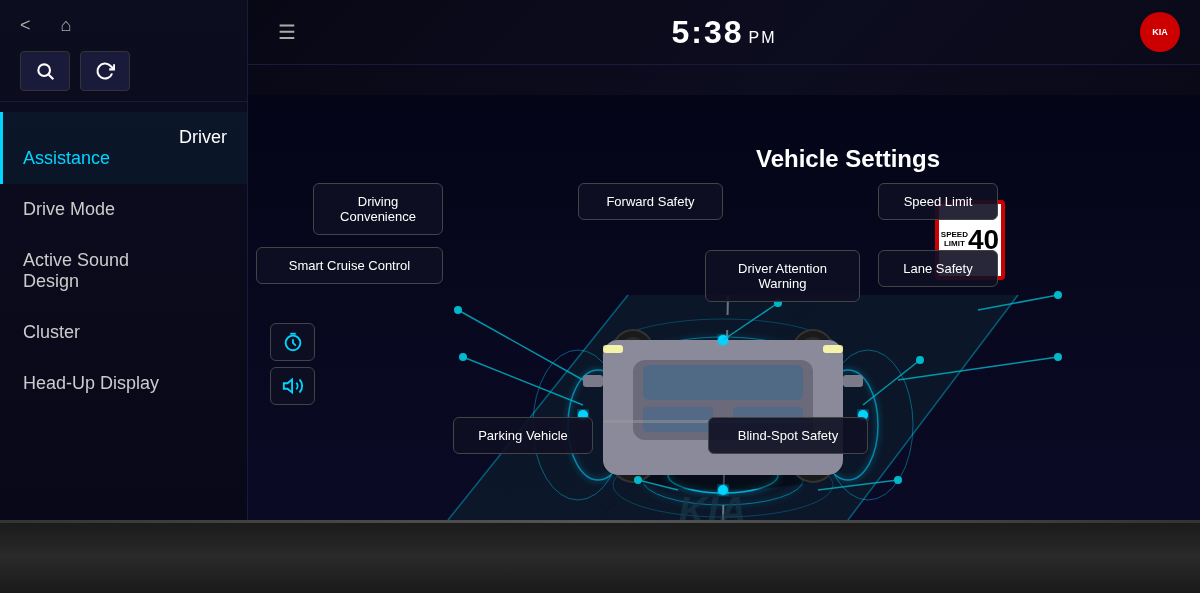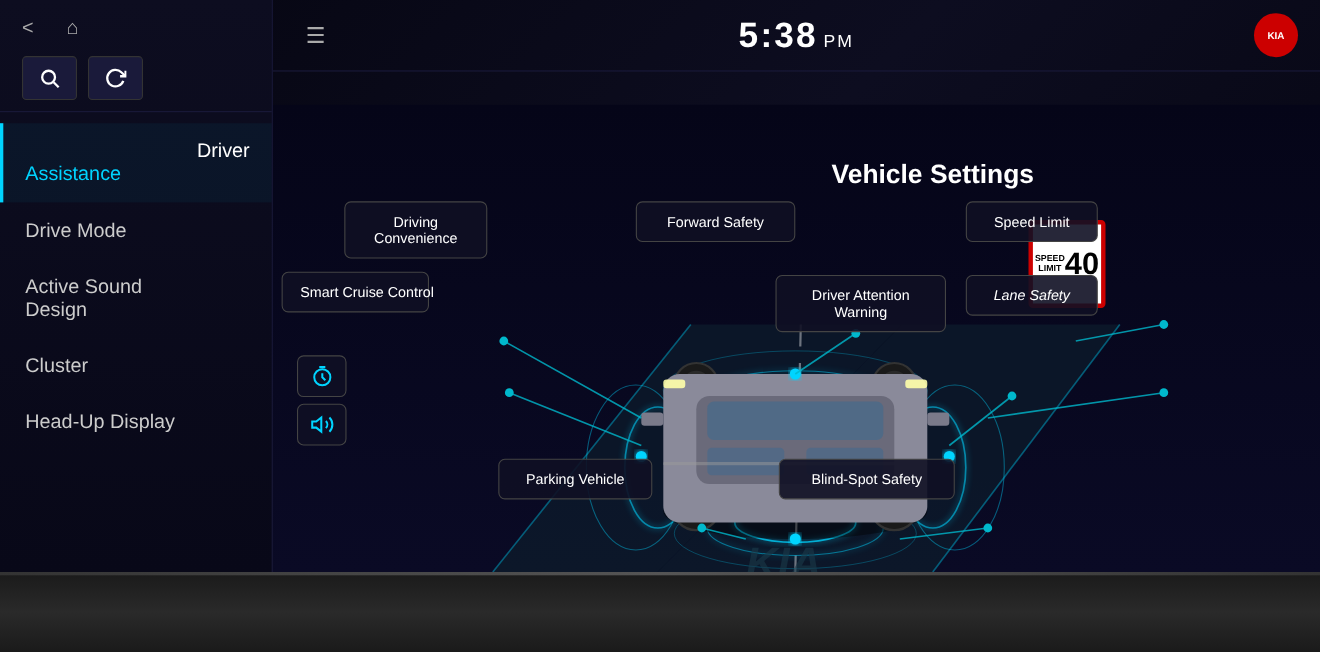--- a/index.html
+++ b/index.html
@@ -446,37 +446,37 @@
     <div class="speed-limit-sign">
       <div class="sl-label" style="white-space: pre-line; font-size:8px; font-weight:700; color:#000; text-align:center;">SPEED
 LIMIT</div>
       <div class="sl-number" style="font-size:28px; font-weight:900; color:#000; line-height:1;">40</div>
     </div>
 
     <div class="feature-btn" style="top:118px; left:18px; width:130px;margin-left:47px;">
       Driving<br>Convenience
     </div>
 
-    <div class="feature-btn" style="top:182px; left:8px; width:134px;">
+    <div class="feature-btn" style="top:182px; left:8px; width:187px;">
       Smart Cruise Control
     </div>
 
     <div class="feature-btn" style="top:118px; left:330px; width:145px;">
       Forward Safety
     </div>
 
     <div class="feature-btn" style="top:185px; left:457px; width:155px; text-align:center;">
       Driver Attention<br>Warning
     </div>
 
     <div class="feature-btn" style="top:118px; left:630px; width:120px;">
       Speed Limit
     </div>
 
-    <div class="feature-btn" style="top:185px; left:630px; width:120px;font-style:italic;">
+    <div class="feature-btn" style="top:185px; left:630px; width:120px;">
       Lane Safety
     </div>
 
     <div class="feature-btn" style="top:352px; left:205px; width:140px;">
       Parking Vehicle
     </div>
 
     <div class="feature-btn" style="top:352px; left:460px; width:160px;">
       Blind-Spot Safety
     </div>

